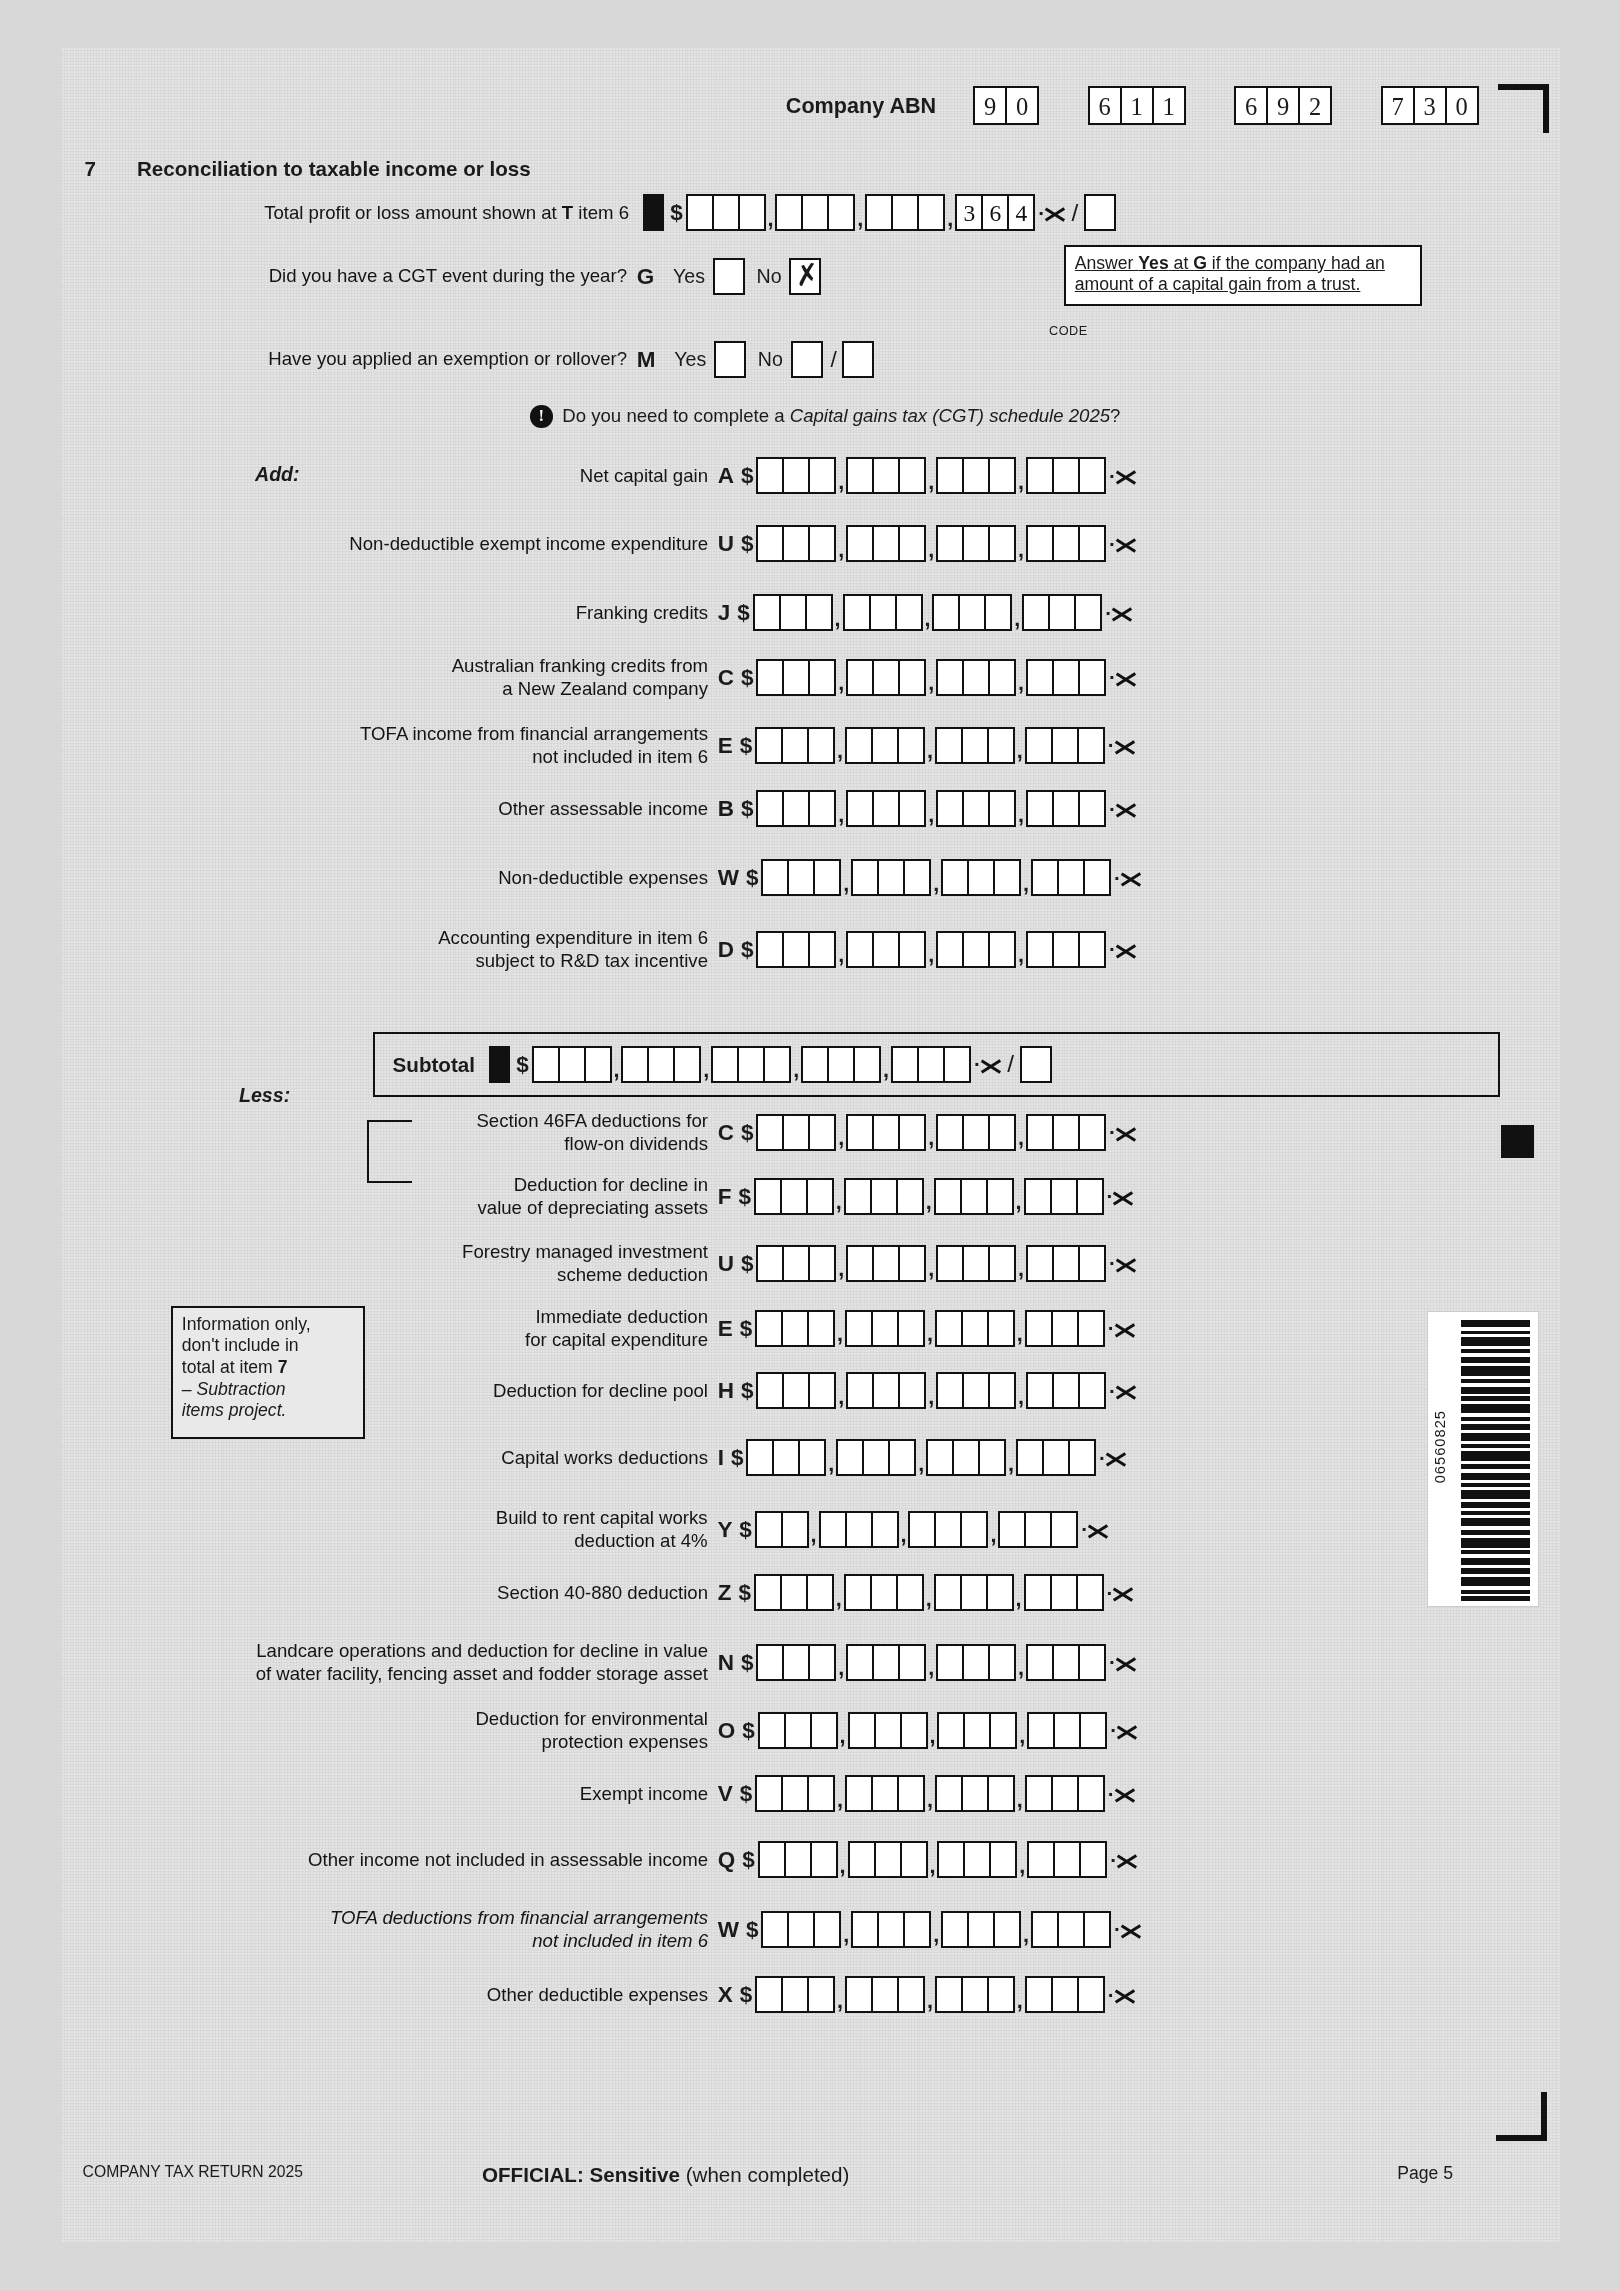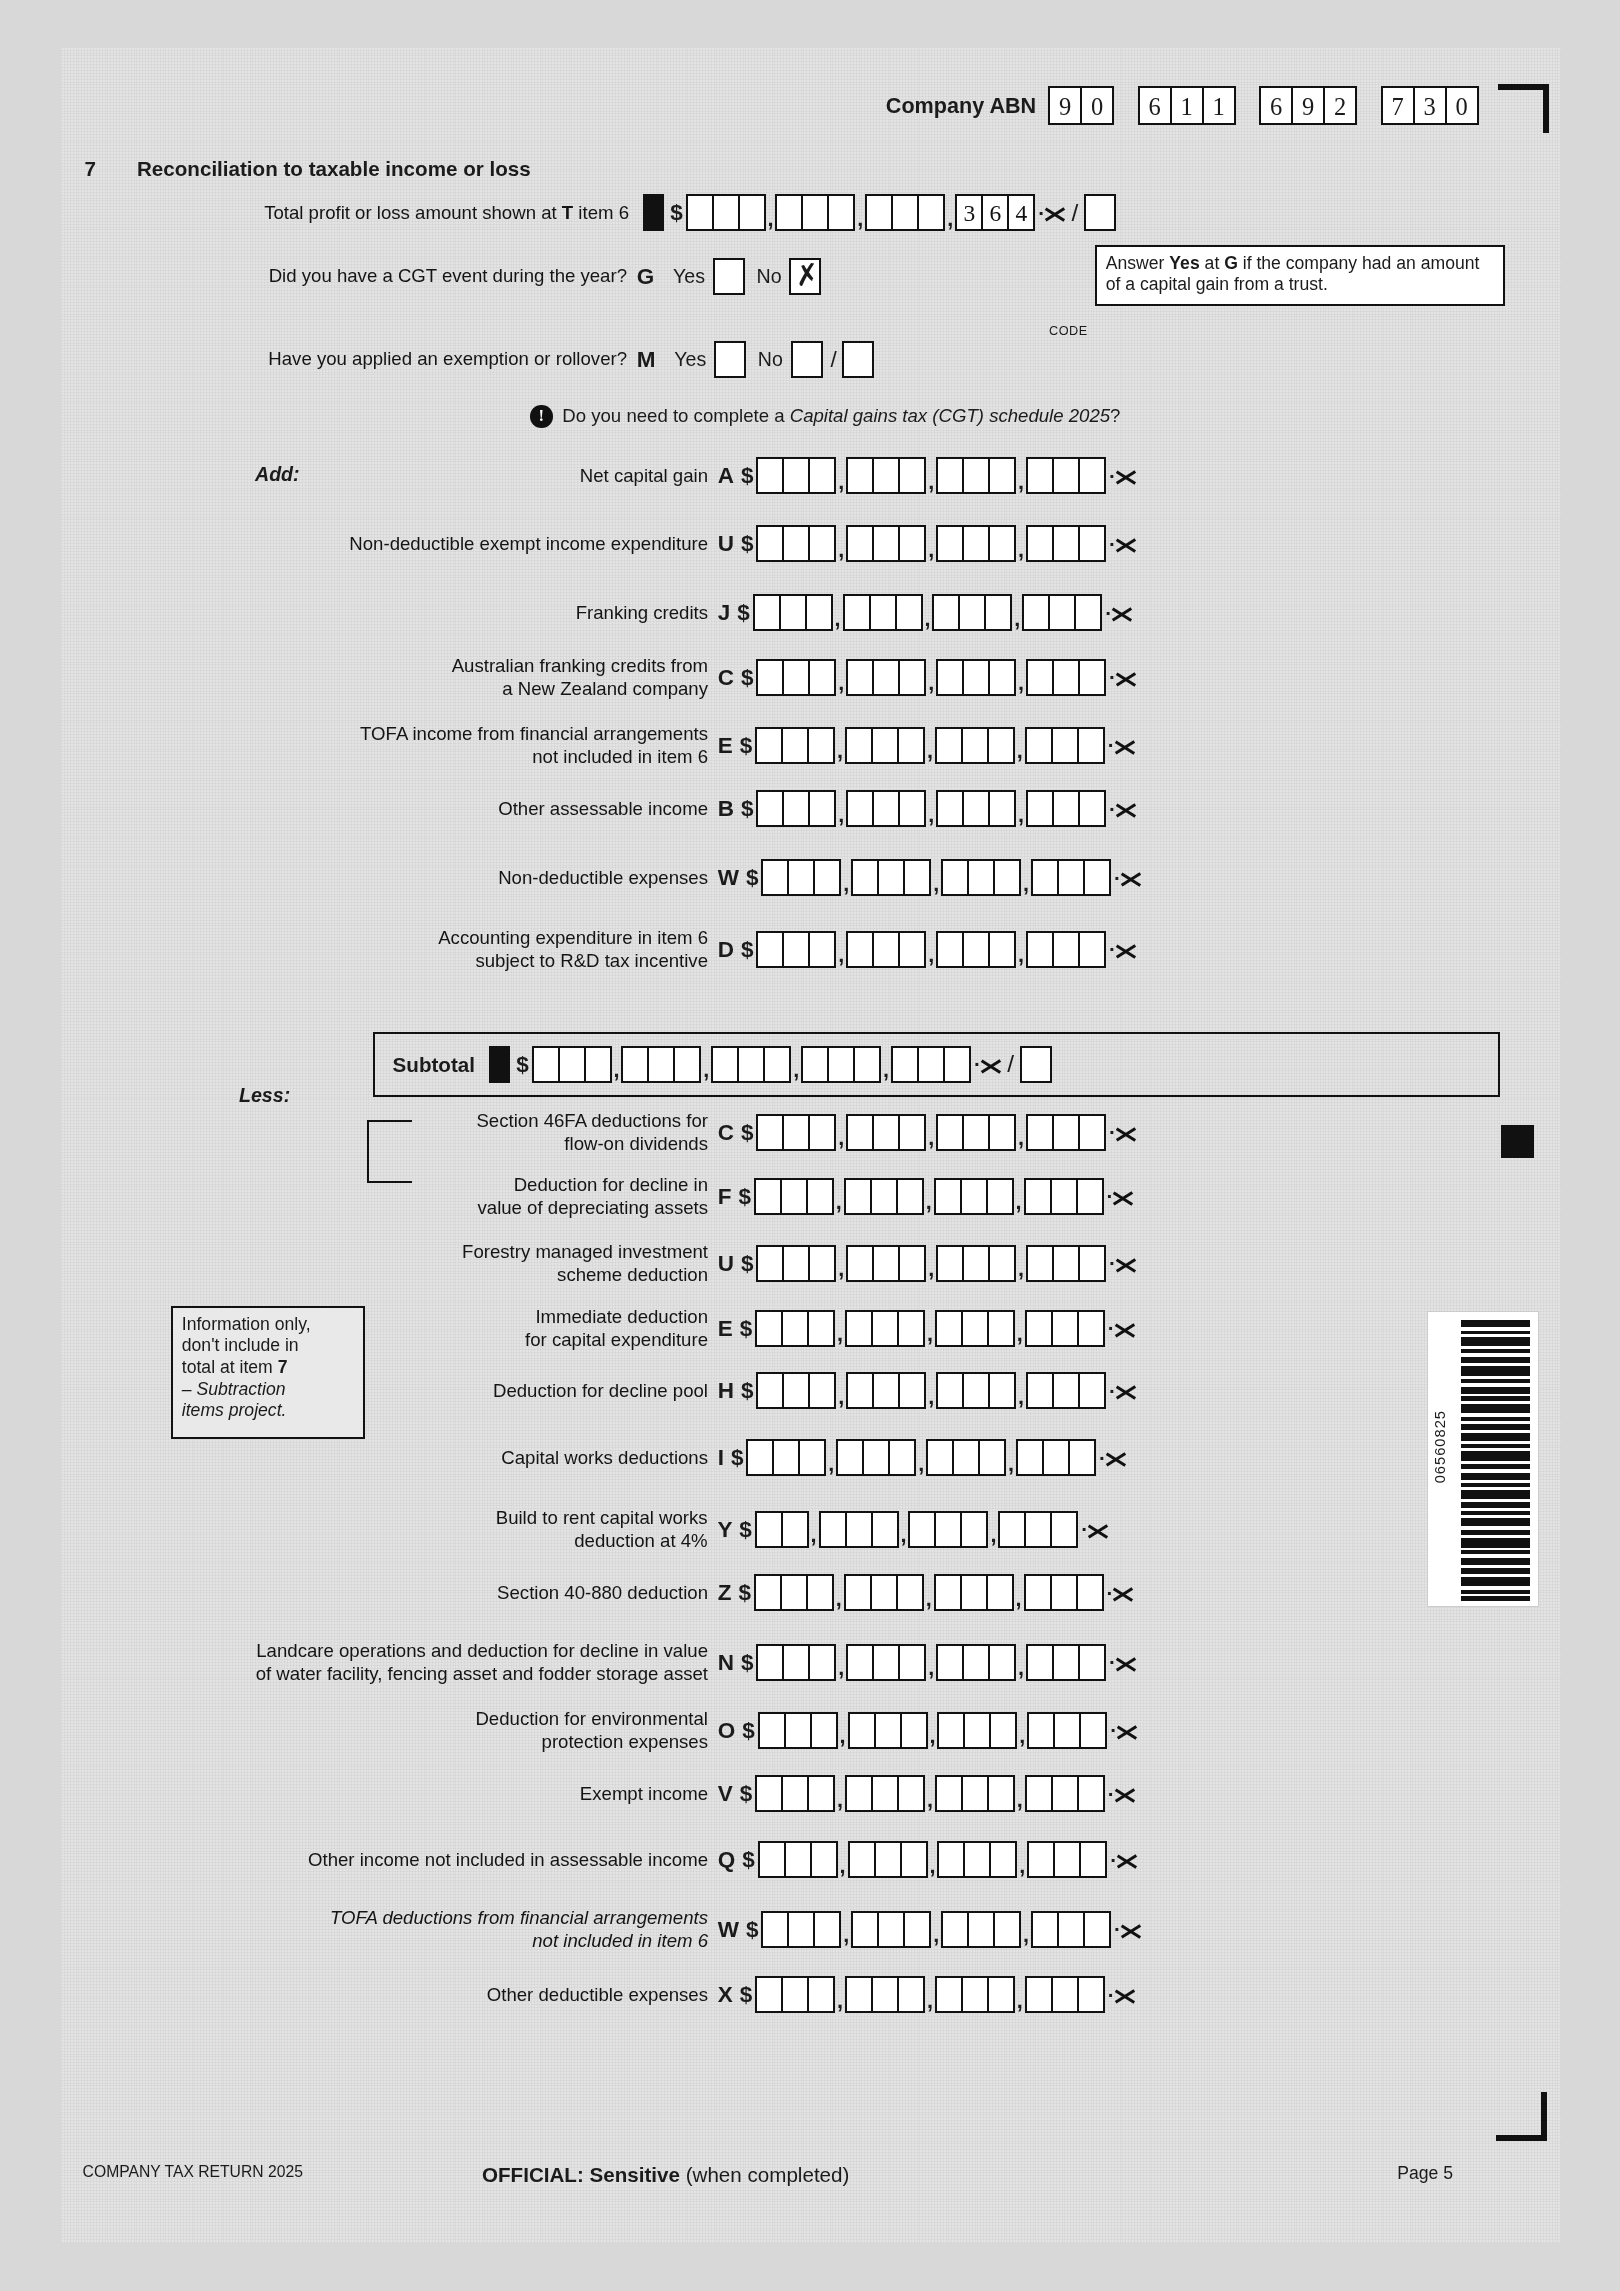--- a/index.html
+++ b/index.html
@@ -113,20 +113,21 @@
     height: 37px;
     background: #111;
     margin-right: 5.9px;
   }
   .hdr-abn {
     position: absolute;
     right: 59px;
     top: 39px;
     display: flex;
     align-items: center;
+    gap: 25px;
   }
   .hdr-abn .t {
     font-weight: bold;
     font-size: 21.6px;
     margin-right: 11.8px;
   }
   .abngrp { display: flex; margin-right: 25.5px; }
   .abncell {
     width: 34px;
     height: 39px;
@@ -390,21 +391,21 @@
       <span class="code-letter">G</span>
       <span class="yesno">
         <span class="word">Yes</span>
         <span class="tickbox"></span>
         <span class="word">No</span>
         <span class="tickbox">
             <span class="tick">✗</span>
           </span>
       </span>
     </div>
-    <div class="note" style="left:1034px; top:198px; width:410px; height:61px;">
+    <div class="note" style="left:1003px; top:198px; width:358px; height:61px;text-decoration:underline;">
       Answer <b>Yes</b> at <b>G</b> if the company had an amount of a capital gain from a trust.
     </div>
 
     <div class="row" style="left:174px; top:294px;justify-content:flex-end;">
       <span class="lbl" style="width:392px;">Have you applied an exemption or rollover?</span>
       <span class="code-letter">M</span>
       <span class="yesno">
         <span class="word">Yes</span>
         <span class="tickbox"></span>
         <span class="word">No</span>

